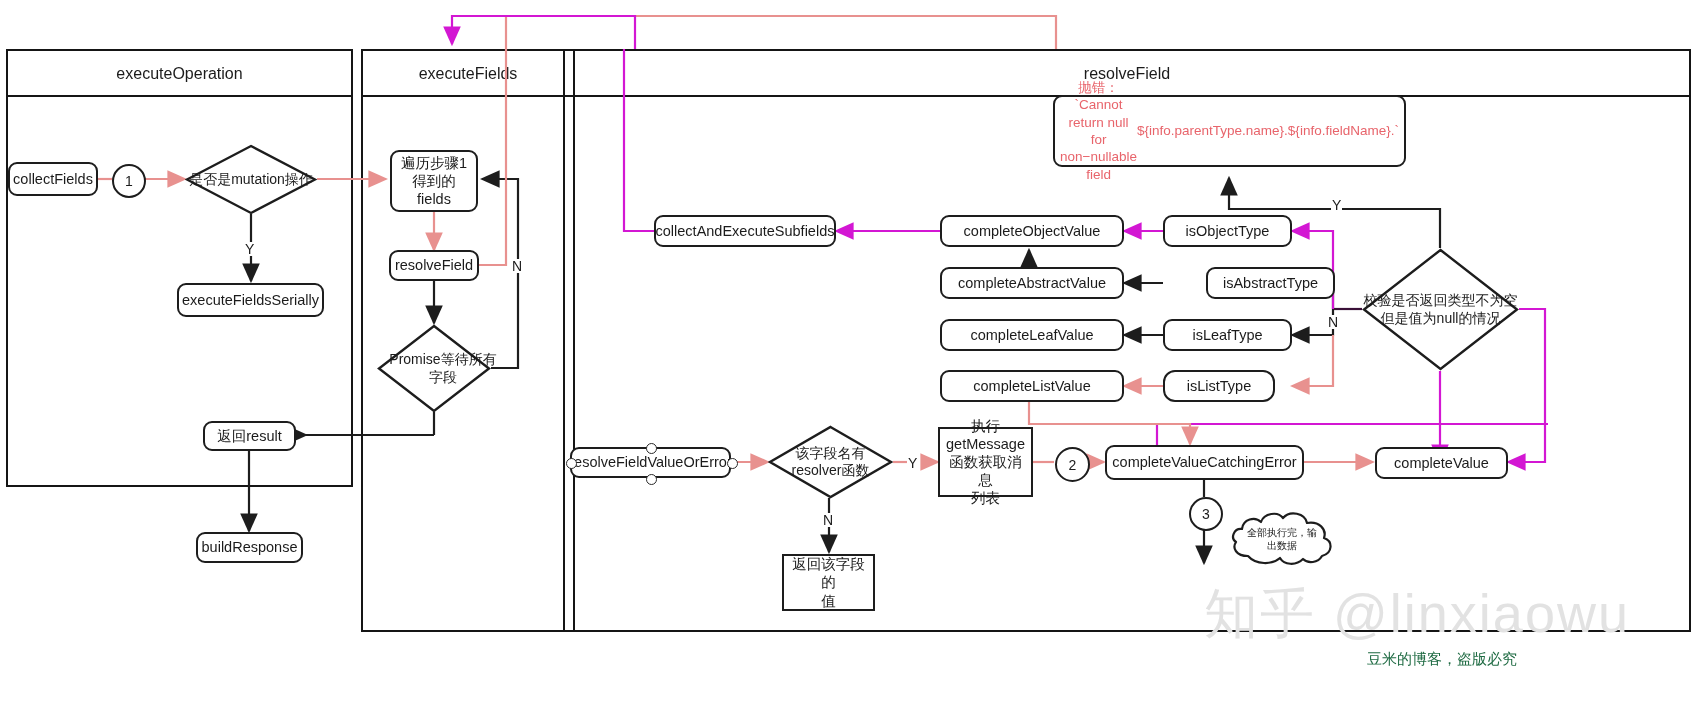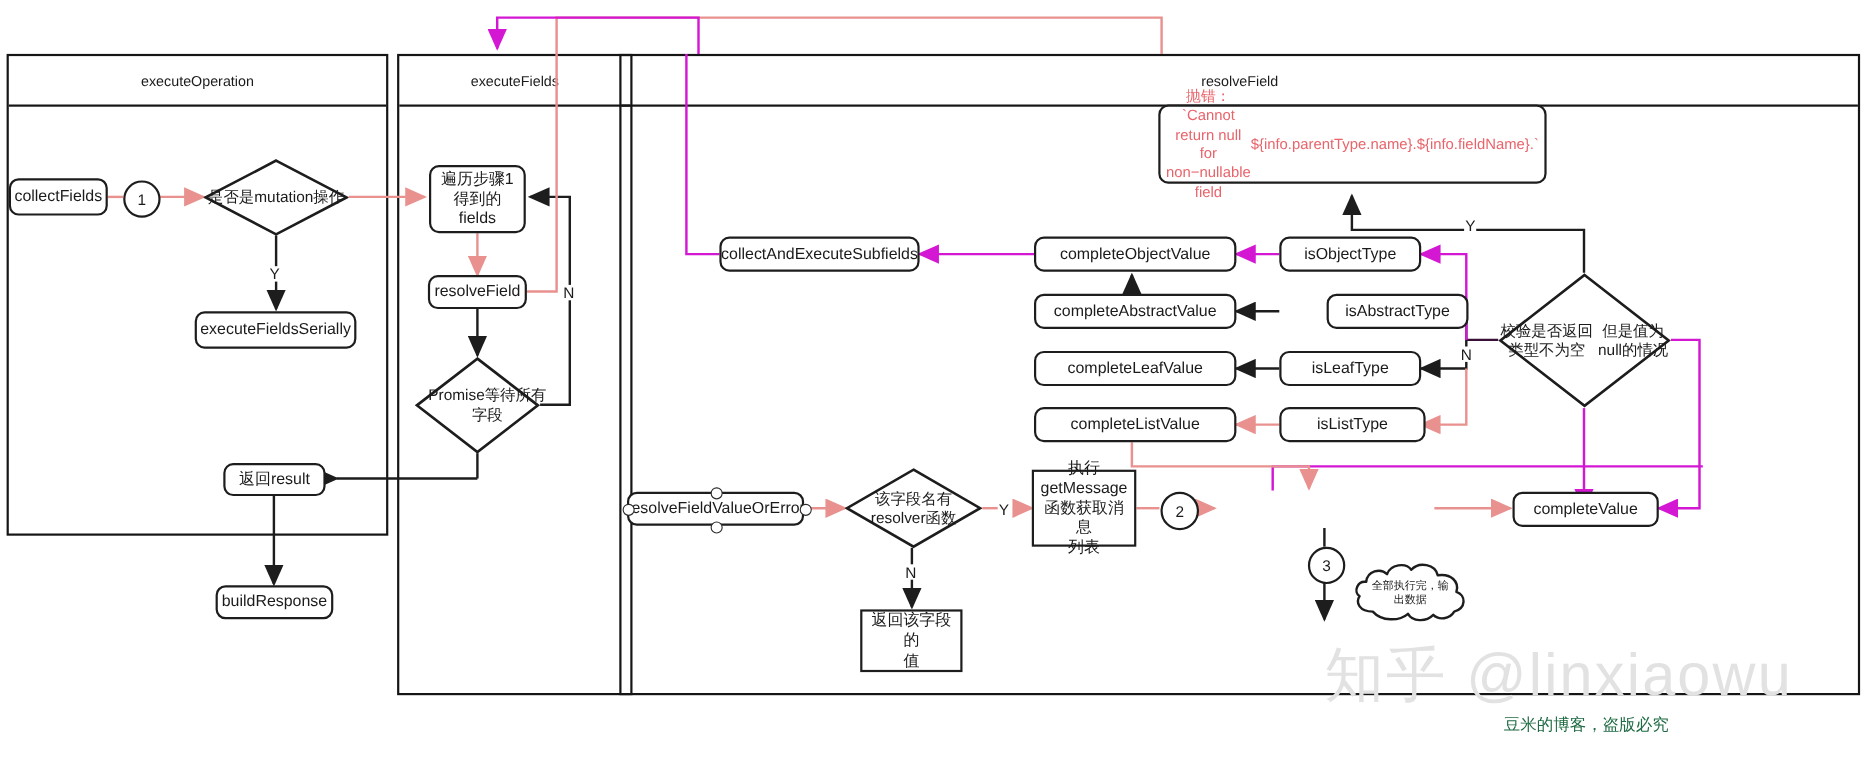--- a/index.html
+++ b/index.html
@@ -7,21 +7,21 @@
     width:1704px;height:710px;position:relative;overflow:hidden;
     font-family:"Liberation Sans","DejaVu Sans",sans-serif;
     color:#1b1b1b;
   }
   #stage{position:absolute;left:0;top:0;width:1704px;height:710px;}
   svg#wires{position:absolute;left:0;top:0;width:1704px;height:710px;pointer-events:none;}
 
   
   .lane{position:absolute;border:2px solid #151515;background:transparent;box-sizing:border-box;}
   .lane-title{position:absolute;left:0;right:0;top:0;height:46px;line-height:46px;text-align:center;
-    font-size:13px;border-bottom:2px solid #151515;box-sizing:border-box;color:#1b1b1b;}
+    font-size:16px;border-bottom:2px solid #151515;box-sizing:border-box;color:#1b1b1b;}
 
   
   .node{position:absolute;box-sizing:border-box;border:2.5px solid #1d1d1d;background:#fff;
     display:flex;align-items:center;justify-content:center;text-align:center;
     font-size:14.5px;line-height:1.25;border-radius:9px;color:#1b1b1b;padding:2px 6px;}
   .node.sharp{border-radius:0;border-width:2px;}
   .node.err{border-radius:9px;border-width:2.5px;color:#e8646b;font-size:13.5px;line-height:1.28;}
 
   
   .dia{position:absolute;}
@@ -232,29 +232,29 @@
 
   <div class="node" style="left:1163px;top:215px;width:129px;height:32px;">
     <span>isObjectType</span>
   </div>
   <div class="node" style="left:1163px;top:267px;width:129px;height:32px;margin-left:43px;">
     <span>isAbstractType</span>
   </div>
   <div class="node" style="left:1163px;top:319px;width:129px;height:32px;">
     <span>isLeafType</span>
   </div>
-  <div class="node" style="left:1163px;top:370px;width:133px;height:32px;">
+  <div class="node" style="left:1163px;top:370px;width:112px;height:32px;border-radius:12px;">
     <span>isListType</span>
   </div>
 
   <div class="dia" style="left:1362px;top:248px;width:157px;height:123px;">
     <svg class="dshape" viewBox="0 0 157 123">
       <polygon points="78.5,2 155,61.5 78.5,121 2,61.5" fill="#fff" stroke="#1d1d1d" stroke-width="2.4"></polygon>
     </svg>
-    <div class="dlabel" style="flex-direction:row;">
+    <div class="dlabel" style="flex-direction:column;">
       <span>校验是否返回类型不为空</span>
       <span>但是值为null的情况</span>
     </div>
   </div>
 
   <div class="elabel" style="left:1331px;top:198px;">Y</div>
   <div class="elabel" style="left:1327px;top:315px;">N</div>
 
   <div class="node" style="left:570px;top:447px;width:161px;height:31px;">
     <span>resolveFieldValueOrError</span>
@@ -281,20 +281,23 @@
     <span>执行</span>
     <span>getMessage</span>
     <span>函数获取消息</span>
     <span>列表</span>
   </div>
 
   <div class="conn" style="left:1055px;top:447px;width:31px;height:31px;">
     <span>2</span>
   </div>
 
+  <div class="node" style="left:1105px;top:445px;width:199px;height:35px;">
+    <span>completeValueCatchingError</span>
+  </div>
 
   <div class="node" style="left:1375px;top:447px;width:133px;height:32px;">
     <span>completeValue</span>
   </div>
 
   <div class="conn" style="left:1189px;top:497px;width:30px;height:30px;">
     <span>3</span>
   </div>
 
   <div class="node sharp" style="left:782px;top:554px;width:93px;height:57px;flex-direction:column;justify-content:center;">

